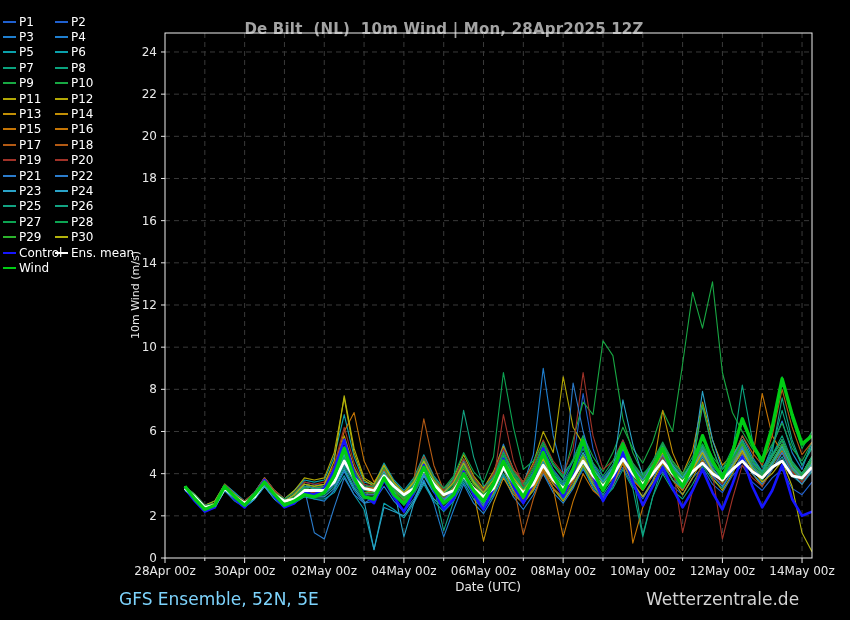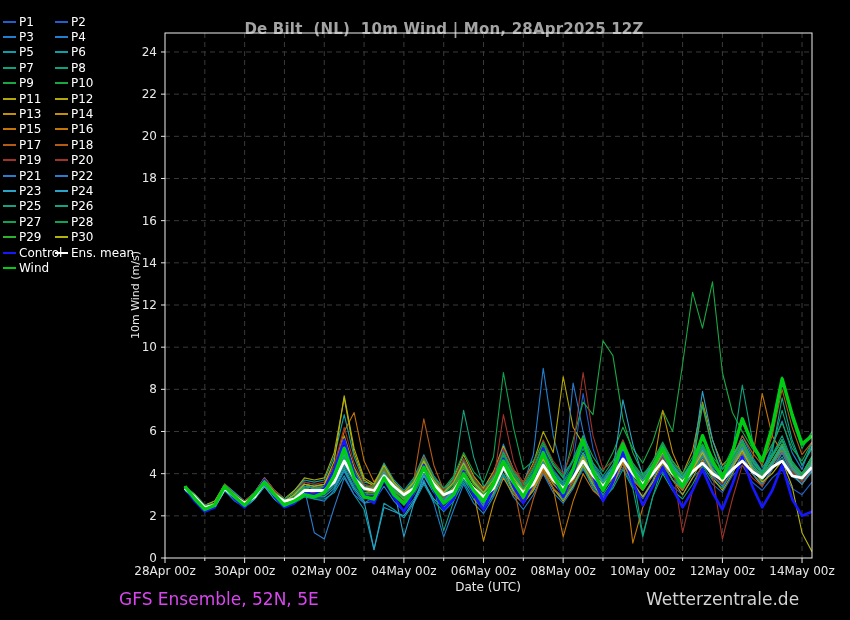--- a/index.html
+++ b/index.html
@@ -8,21 +8,21 @@
   #title{position:absolute;left:0;top:20px;width:100%;text-align:center;color:#a3a3a3;
          font-size:15px;font-weight:bold;white-space:pre;letter-spacing:.2px;padding-left:19px;}
   #legend{position:absolute;left:3px;top:14px;display:grid;
           grid-template-columns:52px 76px;grid-auto-rows:15.4px;}
   .legend-item{display:flex;align-items:center;color:#fff;font-size:12px;line-height:12px;white-space:nowrap;}
   .sw{display:inline-block;width:13px;height:2px;margin-right:3px;flex:0 0 13px;}
   #ylabel{position:absolute;left:76px;top:288px;width:120px;height:14px;text-align:center;
           color:#e8e8e8;font-size:11px;transform:rotate(-90deg);}
   #xlabel{position:absolute;left:408px;top:580px;width:160px;text-align:center;
           color:#e8e8e8;font-size:12px;}
-  #footer-left{position:absolute;left:119px;top:589px;color:#d946ef;font-size:17px;}
+  #footer-left{position:absolute;left:119px;top:589px;color:#7dd3fc;font-size:17px;}
   #footer-right{position:absolute;left:646px;top:589px;color:#d4d4d4;font-size:17px;}
   #plot{position:absolute;left:0;top:0;}
   svg text{font-family:"DejaVu Sans","Liberation Sans",sans-serif;font-size:12px;fill:#e8e8e8;}
 </style>
 </head>
 <body>
 
 <div id="stage">
   <div id="title">De Bilt  (NL)  10m Wind | Mon, 28Apr2025 12Z</div>
   <div id="legend">

